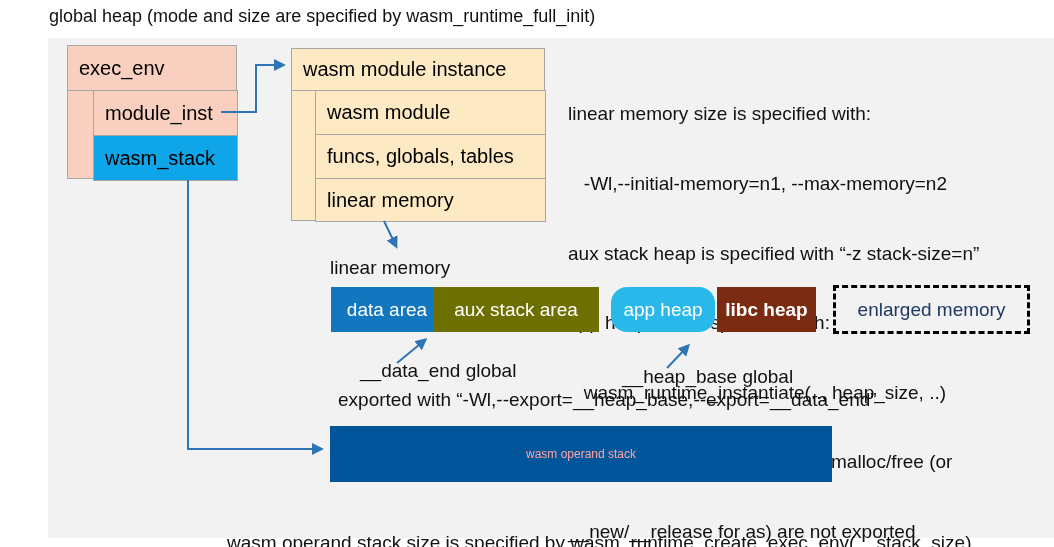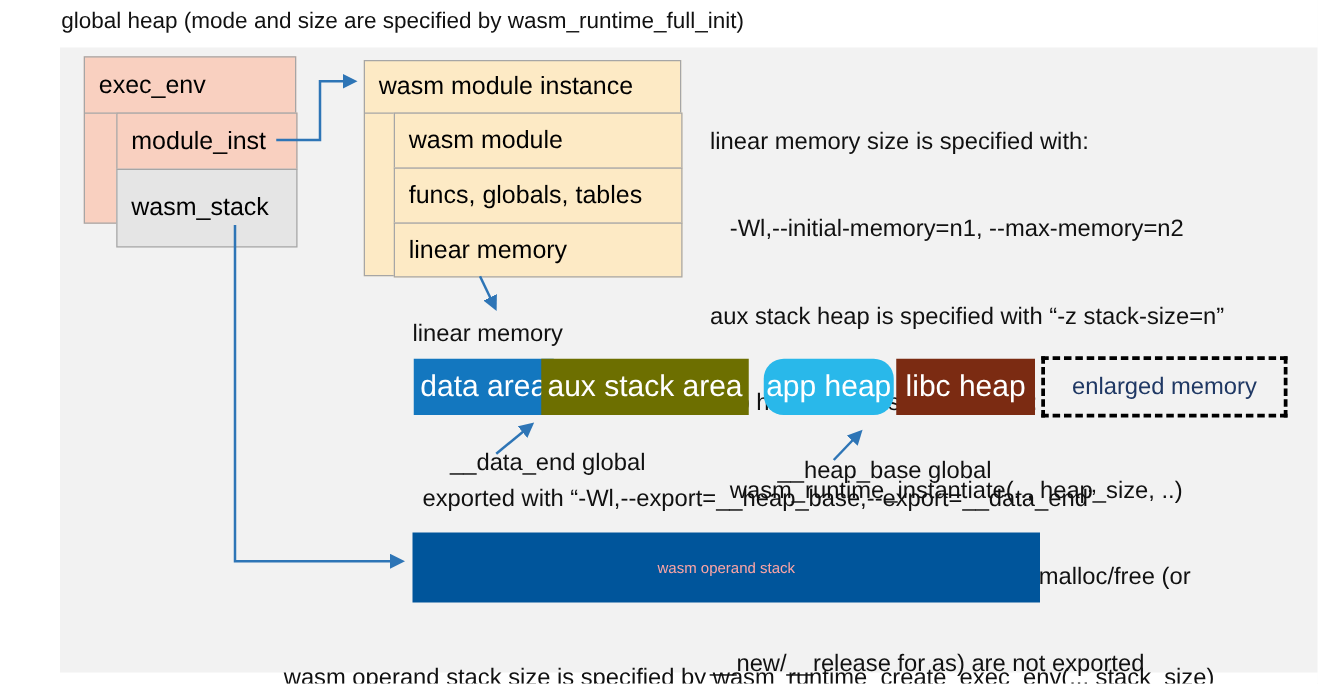--- a/index.html
+++ b/index.html
@@ -12,38 +12,38 @@
   .pink{background:#f9d0c0;}
   .cream{background:#fdeac5;}
   .box-header{box-sizing:border-box;display:flex;align-items:center;padding-left:11px;
               font-size:20px;border-bottom:1px solid #a6a6a6;}
   .inner-row{position:absolute;box-sizing:border-box;border:1px solid #a6a6a6;
              display:flex;align-items:center;padding-left:11px;font-size:20px;}
 
   .exec-outer{left:27px;top:45px;width:170px;height:134px;}
   .exec-outer .box-header{height:45px;}
   .exec-row1{left:25px;top:44px;width:145px;height:46px;background:#f9d0c0;}
-  .exec-row2{left:25px;top:89px;width:145px;height:63px;background:#e5e5e5;}
+  .exec-row2{left:25px;top:89px;width:145px;height:46px;background:#0ea5e9;}
 
   .mi-outer{left:251px;top:48px;width:254px;height:173px;}
   .mi-outer .box-header{height:42px;}
   .mi-row1{left:23px;top:41px;width:231px;height:45px;background:#fdeac5;}
   .mi-row2{left:23px;top:85px;width:231px;height:45px;background:#fdeac5;}
   .mi-row3{left:23px;top:129px;width:231px;height:44px;background:#fdeac5;}
 
   .notes-right{position:absolute;left:528px;top:56px;font-size:19px;line-height:23.2px;
                white-space:pre;color:#111;}
   .lm-label{position:absolute;left:290px;top:257px;font-size:19px;color:#111;}
 
   .seg{position:absolute;top:287px;height:45px;display:flex;align-items:center;
-       justify-content:center;color:#fff;font-size:24px;}
+       justify-content:center;color:#fff;font-size:19px;}
   .seg-data{left:291px;width:112px;background:#1377bf;}
   .seg-aux{left:393px;width:166px;background:#6d6f00;}
   .seg-app{left:571px;width:104px;background:#29b8ea;border-radius:16px;}
-  .seg-libc{left:677px;width:111px;background:#7b2b12;}
+  .seg-libc{left:677px;width:99px;background:#7b2b12;font-weight:bold;}
   .seg-enlarged{position:absolute;left:793px;top:285px;width:197px;height:49px;
        box-sizing:border-box;border:3px dashed #000;display:flex;align-items:center;
        justify-content:center;color:#1f3864;font-size:19px;background:transparent;}
 
   .ann{position:absolute;font-size:19px;color:#111;}
   .ann-dataend{left:320px;top:360px;}
   .ann-heapbase{left:582px;top:366px;}
   .ann-exported{left:298px;top:389px;}
 
   .operand-bar{position:absolute;left:290px;top:426px;width:502px;height:56px;

